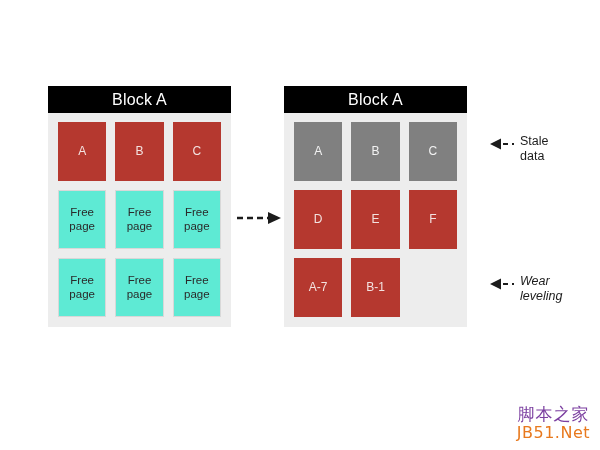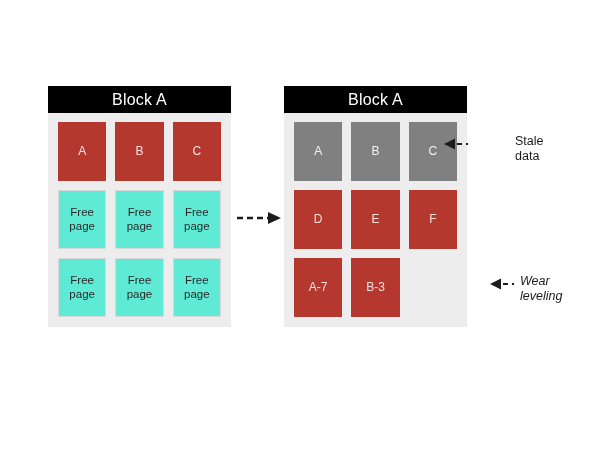--- a/index.html
+++ b/index.html
@@ -113,21 +113,21 @@
     flex: 0 0 auto;
     margin-top: 3px;
   }
   .annotation .anno-label {
     font-size: 12.5px;
     color: #1c1c1c;
     line-height: 1.2;
     margin-left: 4px;
     white-space: pre-line;
   }
-  #anno-stale { left: 444px; top: 134px; gap: 41px; }
+  #anno-stale { left: 490px; top: 134px; }
   #anno-wear  { left: 490px; top: 274px; font-style: italic; }
 
   
   #watermark {
     position: absolute;
     right: 10px;
     bottom: 8px;
     text-align: center;
     line-height: 1.05;
   }
@@ -176,21 +176,21 @@
   <div class="block-panel" id="block-step2">
     <div class="block-header">Block A</div>
     <div class="grid" id="grid-step2">
         <div class="cell gray">A</div>
         <div class="cell gray">B</div>
         <div class="cell gray">C</div>
         <div class="cell red">D</div>
         <div class="cell red">E</div>
         <div class="cell red">F</div>
         <div class="cell red">A-7</div>
-        <div class="cell red">B-3</div>
+        <div class="cell red">B-1</div>
       </div>
   </div>
 
 
   <div class="annotation" id="anno-stale">
     <svg class="arrow-svg" width="26" height="14" viewBox="0 0 26 14">
       <polygon points="0,7 11,1.5 11,12.5" fill="#1c1c1c"></polygon>
       <line x1="13" y1="7" x2="24" y2="7" stroke="#1c1c1c" stroke-width="2" stroke-dasharray="5,4" stroke-linecap="butt"></line>
     </svg>
     <span class="anno-label">Stale
@@ -199,14 +199,18 @@
 
   <div class="annotation" id="anno-wear">
     <svg class="arrow-svg" width="26" height="14" viewBox="0 0 26 14">
       <polygon points="0,7 11,1.5 11,12.5" fill="#1c1c1c"></polygon>
       <line x1="13" y1="7" x2="24" y2="7" stroke="#1c1c1c" stroke-width="2" stroke-dasharray="5,4" stroke-linecap="butt"></line>
     </svg>
     <span class="anno-label">Wear
 leveling</span>
   </div>
 
+  <div id="watermark">
+    <div class="wm-cn">脚本之家</div>
+    <div class="wm-en">JB51.Net</div>
+  </div>
 
 </div>
 
 </body></html>

